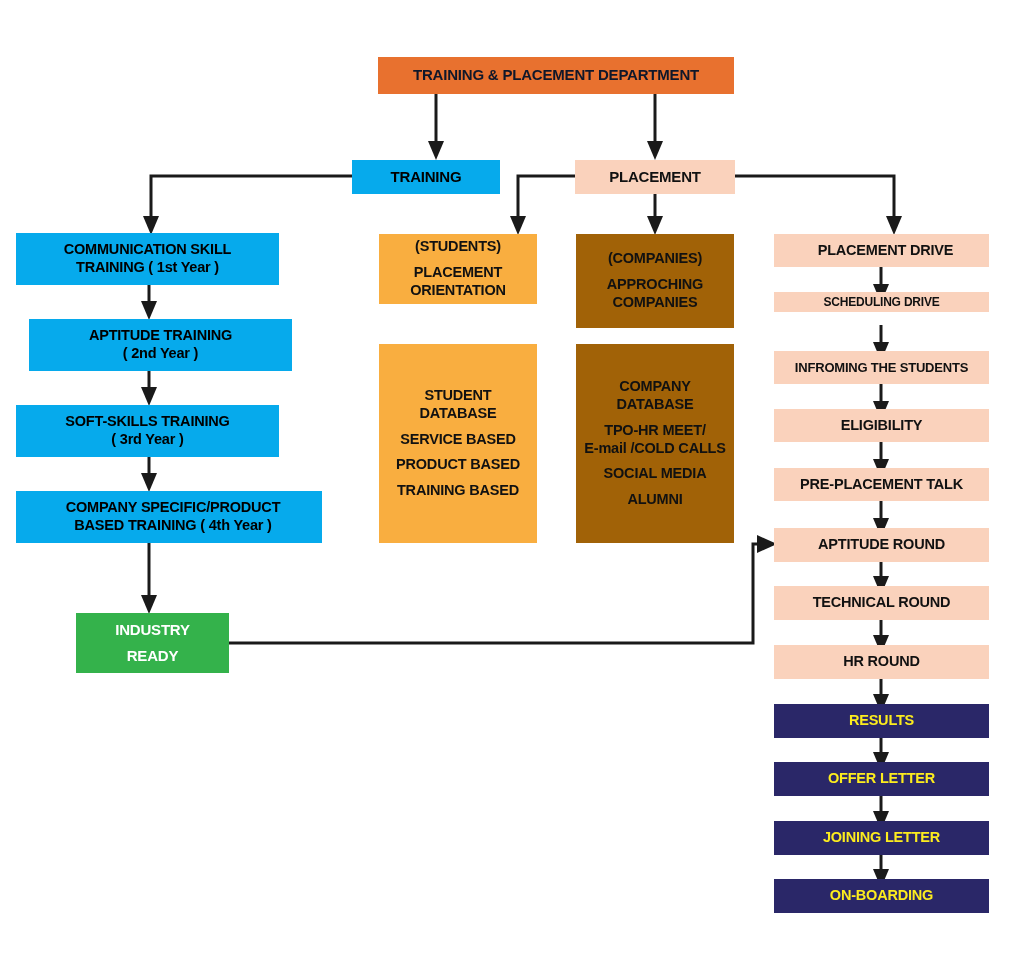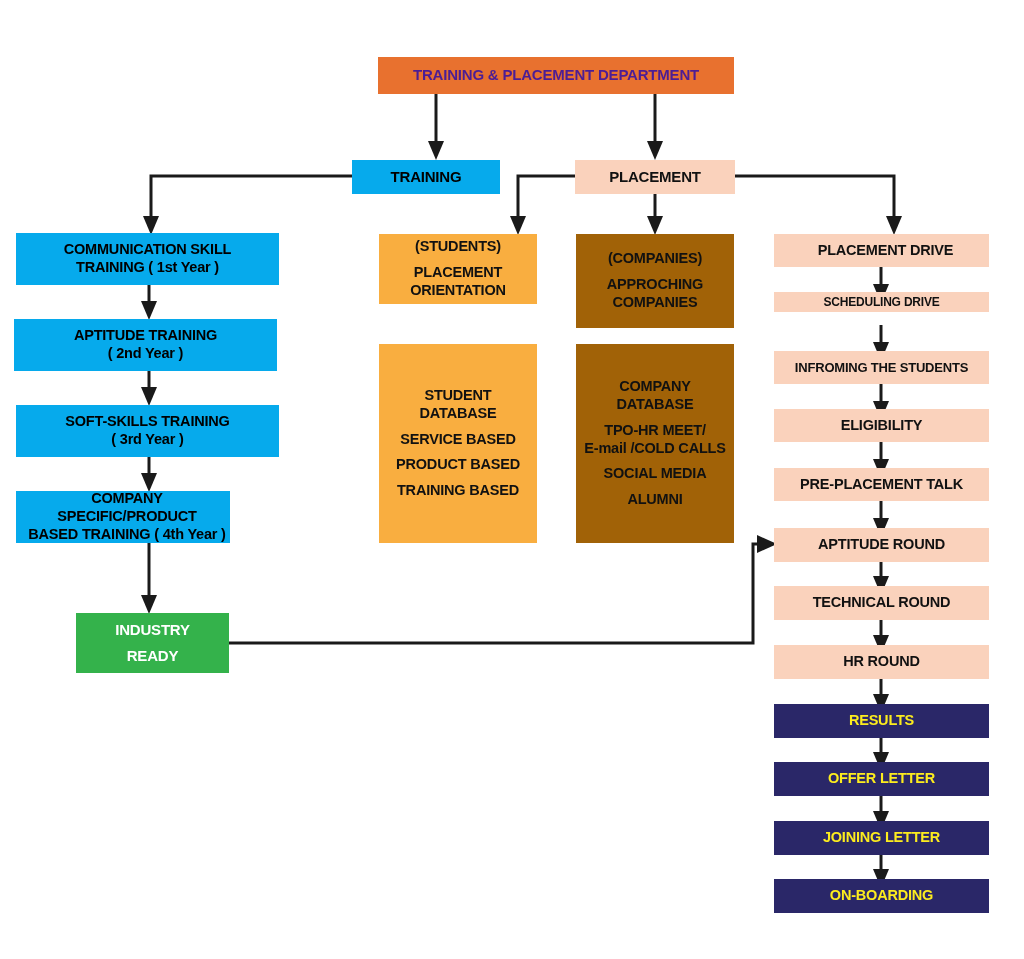--- a/index.html
+++ b/index.html
@@ -27,21 +27,21 @@
     text-align: center;
     font-weight: bold;
     letter-spacing: -0.2px;
     line-height: 1.22;
     z-index: 3;
   }
   .node .ln { display: block; width: 100%; }
   .node .gap { display: block; height: 0.55em; }
 
   
-  .c-orange  { background: #E8712F; color: #4c1d95; }
+  .c-orange  { background: #E8712F; color: #0f172a; }
   .c-blue    { background: #06AAEC; color: #000000; }
   .c-peach   { background: #FAD2BC; color: #111111; }
   .c-amber   { background: #F9AE40; color: #111111; }
   .c-mint    { background: #a16207; color: #111111; }
   .c-green   { background: #34B24B; color: #ffffff; }
   .c-navy    { background: #2A2768; color: #FCEC1E; align-items: flex-end; }
 
   svg#wires {
     position: absolute;
     left: 0; top: 0;
@@ -125,31 +125,31 @@
 
   <div class="node c-peach" style="left:575px; top:160px; width:160px; height:34px; font-size:15px;">
     <span class="ln">PLACEMENT</span>
   </div>
 
   <div class="node c-blue" style="left:16px; top:233px; width:263px; height:52px; font-size:14.5px;">
     <span class="ln">COMMUNICATION SKILL</span>
     <span class="ln">TRAINING ( 1st Year )</span>
   </div>
 
-  <div class="node c-blue" style="left:14px; top:319px; width:263px; height:52px; font-size:14.5px;">
+  <div class="node c-blue" style="left:29px; top:319px; width:263px; height:52px; font-size:14.5px;">
     <span class="ln">APTITUDE TRAINING</span>
     <span class="ln">( 2nd Year )</span>
   </div>
 
   <div class="node c-blue" style="left:16px; top:405px; width:263px; height:52px; font-size:14.5px;">
     <span class="ln">SOFT-SKILLS TRAINING</span>
     <span class="ln">( 3rd Year )</span>
   </div>
 
-  <div class="node c-blue" style="left:16px; top:491px; width:214px; height:52px; font-size:14.5px;padding-left:8px;">
+  <div class="node c-blue" style="left:16px; top:491px; width:306px; height:52px; font-size:14.5px;padding-left:8px;">
     <span class="ln">COMPANY SPECIFIC/PRODUCT</span>
     <span class="ln">BASED TRAINING ( 4th Year )</span>
   </div>
 
   <div class="node c-green" style="left:76px; top:613px; width:153px; height:60px; font-size:15px;">
     <span class="ln">INDUSTRY</span>
     <span class="gap"></span>
     <span class="ln">READY</span>
   </div>
 

